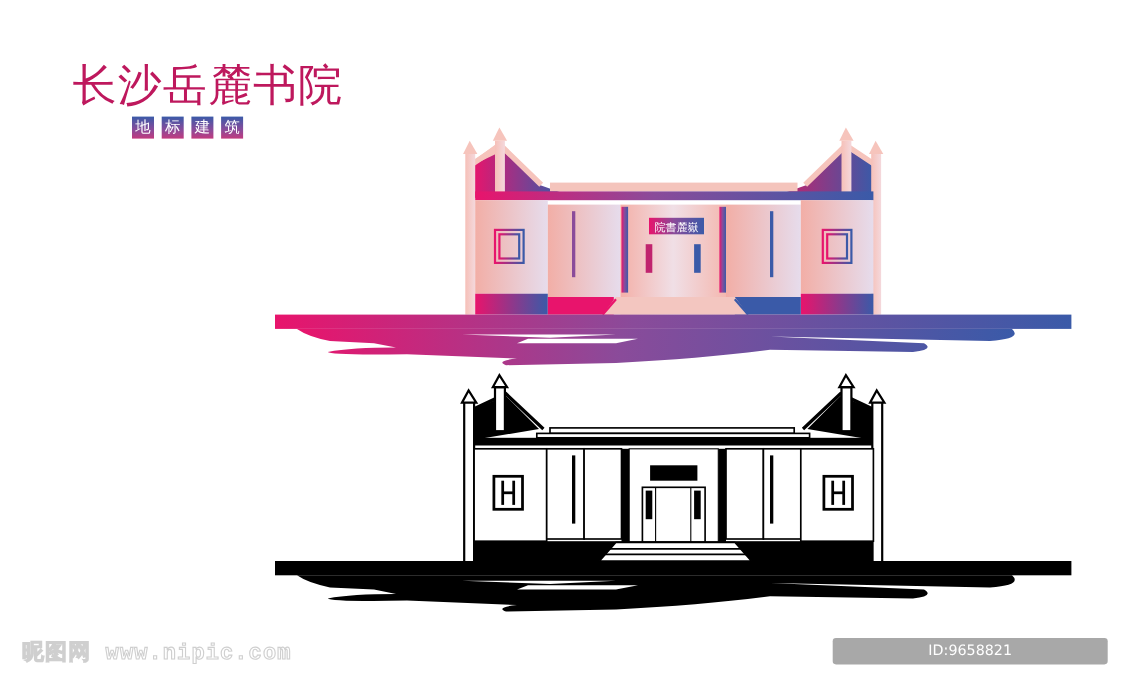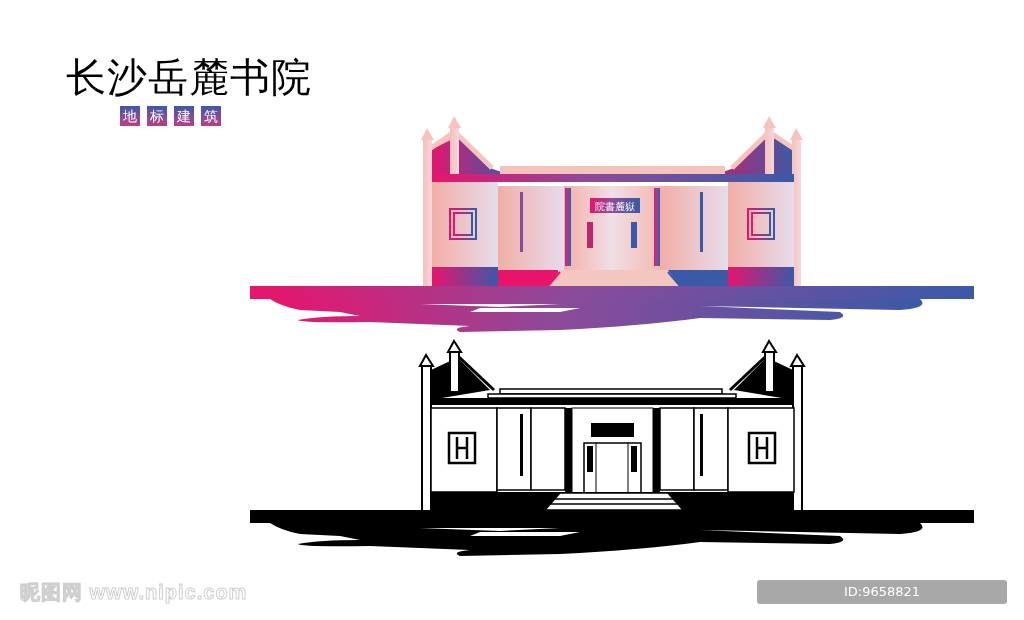--- a/index.html
+++ b/index.html
@@ -1,21 +1,21 @@
 <!DOCTYPE html>
 <html><head>
 <meta charset="utf-8">
 <style>
   html,body{margin:0;padding:0;background:#ffffff;}
   body{width:1024px;height:620px;position:relative;overflow:hidden;font-family:"DejaVu Serif",serif;}
-  .title{position:absolute;left:66px;top:50px;font-size:40px;color:#000000;letter-spacing:1px;font-family:"DejaVu Serif",serif;font-weight:normal;}
+  .title{position:absolute;left:66px;top:50px;font-size:40px;color:#be185d;letter-spacing:1px;font-family:"DejaVu Serif",serif;font-weight:normal;}
   .tags{position:absolute;left:120px;top:106px;display:flex;gap:7px;}
   .tag{width:20px;height:20px;color:#fff;font-size:14px;line-height:20px;text-align:center;background:linear-gradient(180deg,#3a5aa8 0%,#8a4b9a 60%,#c23a7e 100%);font-family:"DejaVu Serif",serif;}
   svg{position:absolute;left:0;top:0;}
-  .wm-left{position:absolute;left:20px;top:579px;font-size:20px;color:#e4e4e4;font-family:Liberation Sans, sans-serif;font-weight:bold;letter-spacing:1px;-webkit-text-stroke:1px #cfcfcf;color:#fff;}
+  .wm-left{position:absolute;left:20px;top:579px;font-size:20px;color:#e4e4e4;font-family:Liberation Mono, monospace;font-weight:bold;letter-spacing:1px;-webkit-text-stroke:1px #cfcfcf;color:#fff;}
   .wm-right{position:absolute;left:757px;top:580px;width:250px;height:24px;background:#a8a8a8;border-radius:3px;color:#fff;font-size:13px;line-height:24px;text-align:center;font-family:"DejaVu Sans",sans-serif;}
 </style>
 </head>
 <body>
 
 <div class="title">长沙岳麓书院</div>
 <div class="tags">
   <div class="tag">地</div>
   <div class="tag">标</div>
   <div class="tag">建</div>

